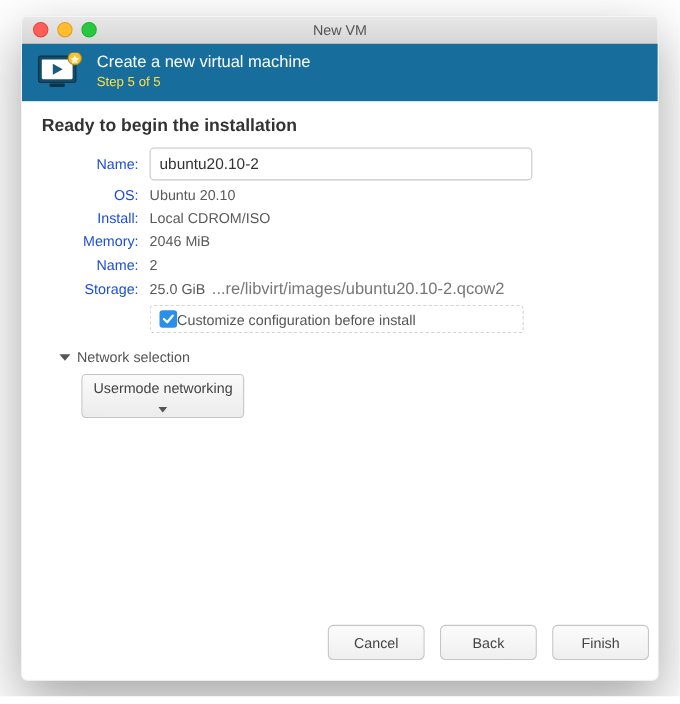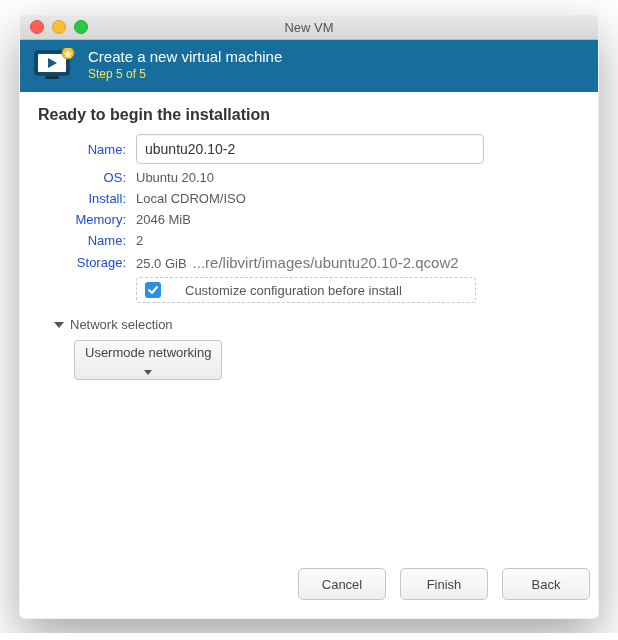--- a/index.html
+++ b/index.html
@@ -109,21 +109,21 @@
   .storage-path { color:#777; font-size:15px; }
 
   .customize-box {
     margin: 6px 0 0 98px;
     width: 322px;
     border: 1px dashed #c9c9c9;
     border-radius: 4px;
     padding: 4px 8px;
     display: flex;
     align-items: center;
-    gap: 24px;
+    gap: 0;
     color: #555;
   }
   .chk {
     width: 16px; height: 16px;
     border-radius: 3px;
     background: #2a8fe6;
     display: inline-flex;
     align-items: center;
     justify-content: center;
     flex: 0 0 auto;
@@ -258,20 +258,20 @@
         <span class="tri-down small"></span>
       </div>
     </div>
   </div>
 
   <div class="footer">
     <div class="btn">
       <span>Cancel</span>
     </div>
     <div class="btn">
+      <span>Back</span>
+    </div>
+    <div class="btn">
       <span>Finish</span>
     </div>
-    <div class="btn">
-      <span>Back</span>
-    </div>
   </div>
 
 </div>
 
 </body></html>

